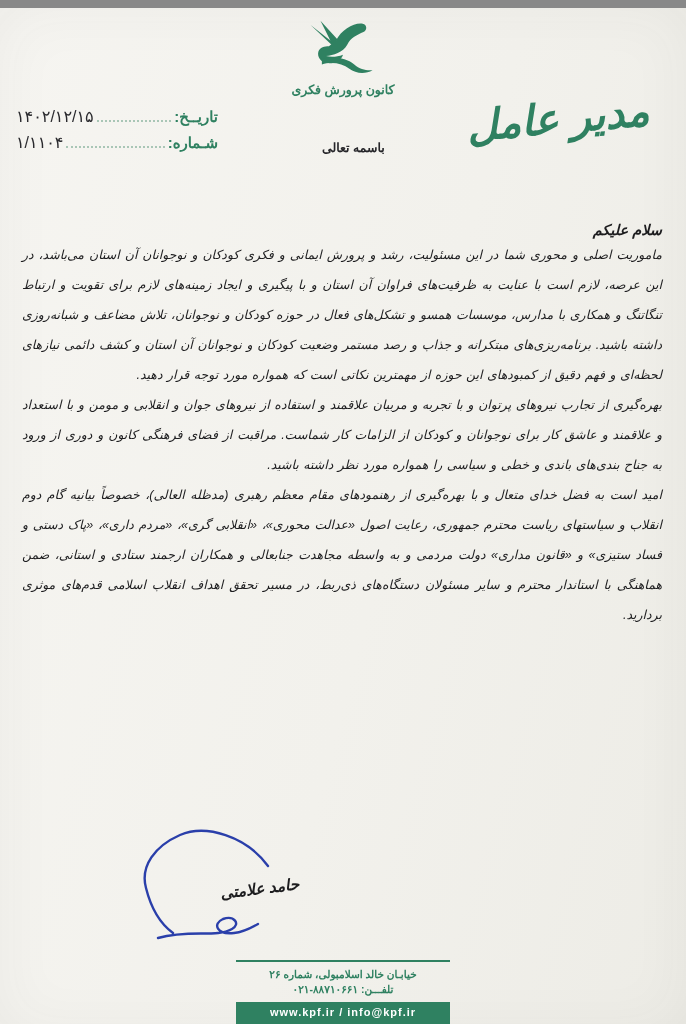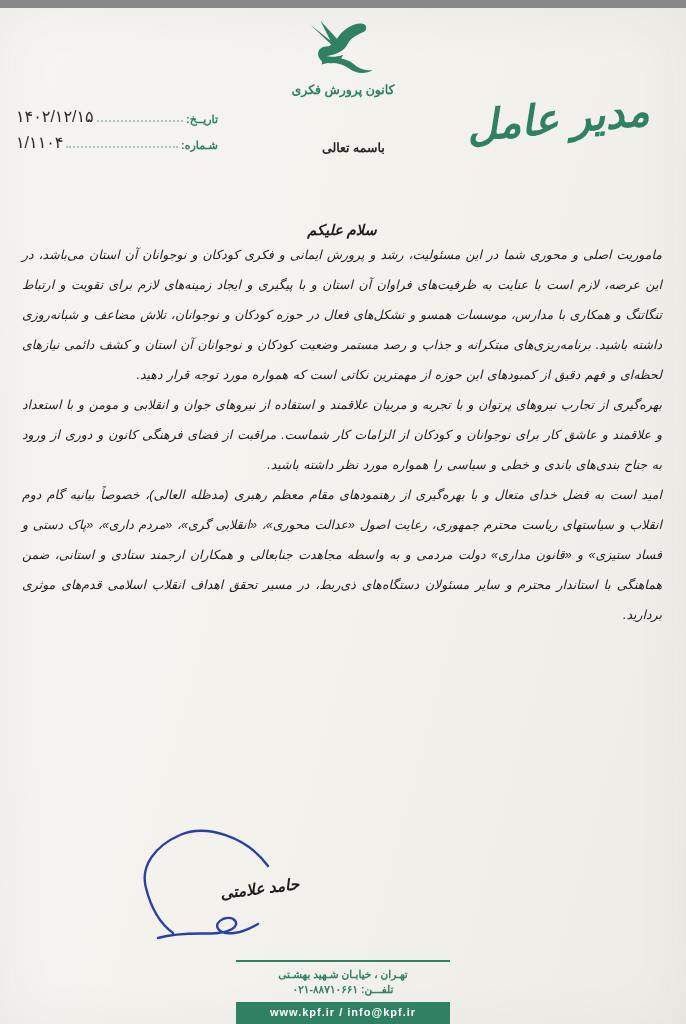--- a/index.html
+++ b/index.html
@@ -8,33 +8,33 @@
     background:linear-gradient(105deg,#f6f5f1 0%,#f2f1ec 55%,#edece6 100%);
     box-shadow:inset 0 0 60px rgba(60,60,50,.05);
     font-family:Liberation Sans, sans-serif; color:#1d1d1f;margin-top:8px;
   }
   
   .logo{position:absolute; top:10px; left:243px; width:200px; text-align:center;}
   .logo svg{display:block; margin:0 auto 2px auto;}
   .logo-caption{font-size:12.5px; font-weight:bold; line-height:1.3; color:var(--green);}
   .meta{position:absolute; top:92px; left:16px; width:202px; direction:rtl;}
   .meta-row{display:flex; align-items:flex-end; height:26px;}
-  .meta-label{color:var(--green); font-weight:bold; font-size:11px; white-space:nowrap;}
+  .meta-label{color:var(--green); font-weight:bold; font-size:15px; white-space:nowrap;}
   .meta-dots{flex:1; border-bottom:2px dotted #a9c6b6; margin:0 3px 4px 3px; min-width:10px;}
   .meta-value{font-size:16px; color:#2a2a2e; direction:ltr; white-space:nowrap;}
   .besm{position:absolute; top:132px; left:322px; font-size:12.5px; font-weight:bold; color:#26262a;}
   .director{
     position:absolute; top:86px; right:28px; width:200px; text-align:center;
     color:var(--green); font-size:42px; font-weight:bold; font-style:italic;
     transform:rotate(-5deg); direction:rtl; letter-spacing:-1px;
   }
   
   .body{position:absolute; top:214px; right:24px; left:22px; direction:rtl;}
   .addressee{font-size:18px; font-weight:800; font-style:italic; margin:0 0 40px 0;}
-  .salutation{font-size:14.5px; font-weight:600; font-style:italic; margin:0 0 2px 0;text-align:center;}
+  .salutation{font-size:14.5px; font-weight:600; font-style:italic; margin:0 0 2px 0;}
   .para{
     font-size:12.5px; font-style:italic; line-height:30px;
     text-align:justify; text-align-last:right; margin:0; word-spacing:1px;
   }
   .para b{font-weight:800; font-size:13.5px;}
   
   .signature{position:absolute; top:818px; left:118px; width:230px; height:145px;}
   .signature svg{position:absolute; inset:0;}
   .signatory{
     position:absolute; left:102px; top:54px; font-size:15.5px; font-weight:800;
@@ -96,21 +96,21 @@
       <g fill="none" stroke="#2a3faa" stroke-width="2.4" stroke-linecap="round">
         <path d="M150,40 C128,10 88,-2 62,9 C37,20 22,40 28,62 C34,86 44,99 55,107"></path>
         <path d="M40,112 C72,103 98,112 114,103 C123,98 116,89 105,93 C94,98 99,109 116,107 C126,106 133,102 140,98"></path>
       </g>
     </svg>
     <span class="signatory">حامد علامتی</span>
   </div>
 
   <div class="footer">
     <div class="footer-rule"></div>
-    <div class="footer-line">تهـران ، خیابـان شـهید بهشـتی</div>
+    <div class="footer-line">خیابـان خالد اسلامبولی، شماره ۲۶</div>
     <div class="footer-line">
       <span>تلفـــن:</span>
       <span dir="ltr">۰۲۱-۸۸۷۱۰۶۶۱</span>
     </div>
     <div class="footer-bar">www.kpf.ir / info@kpf.ir</div>
   </div>
 
 </div>
 
 </body></html>

